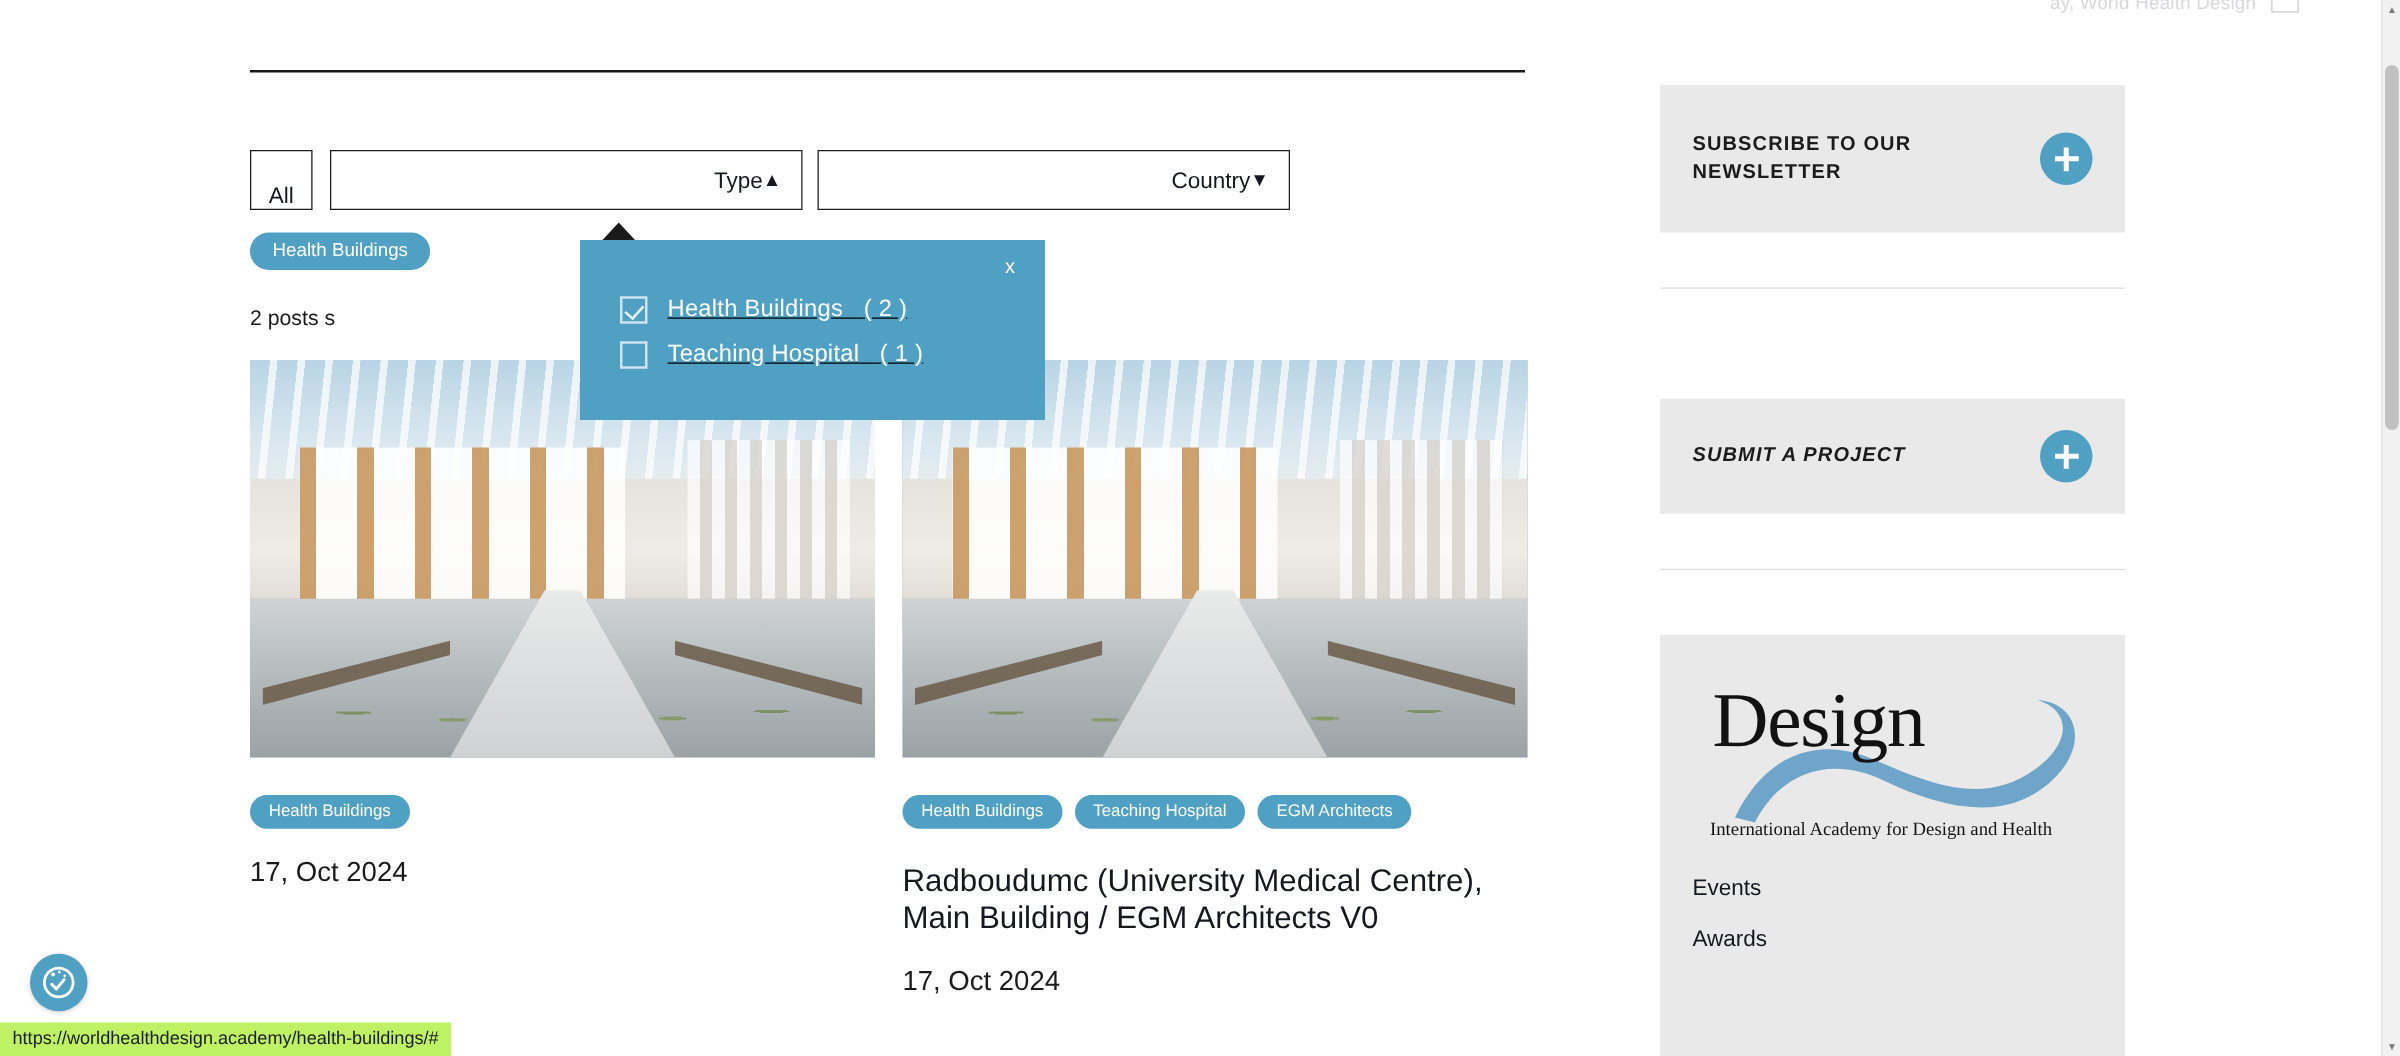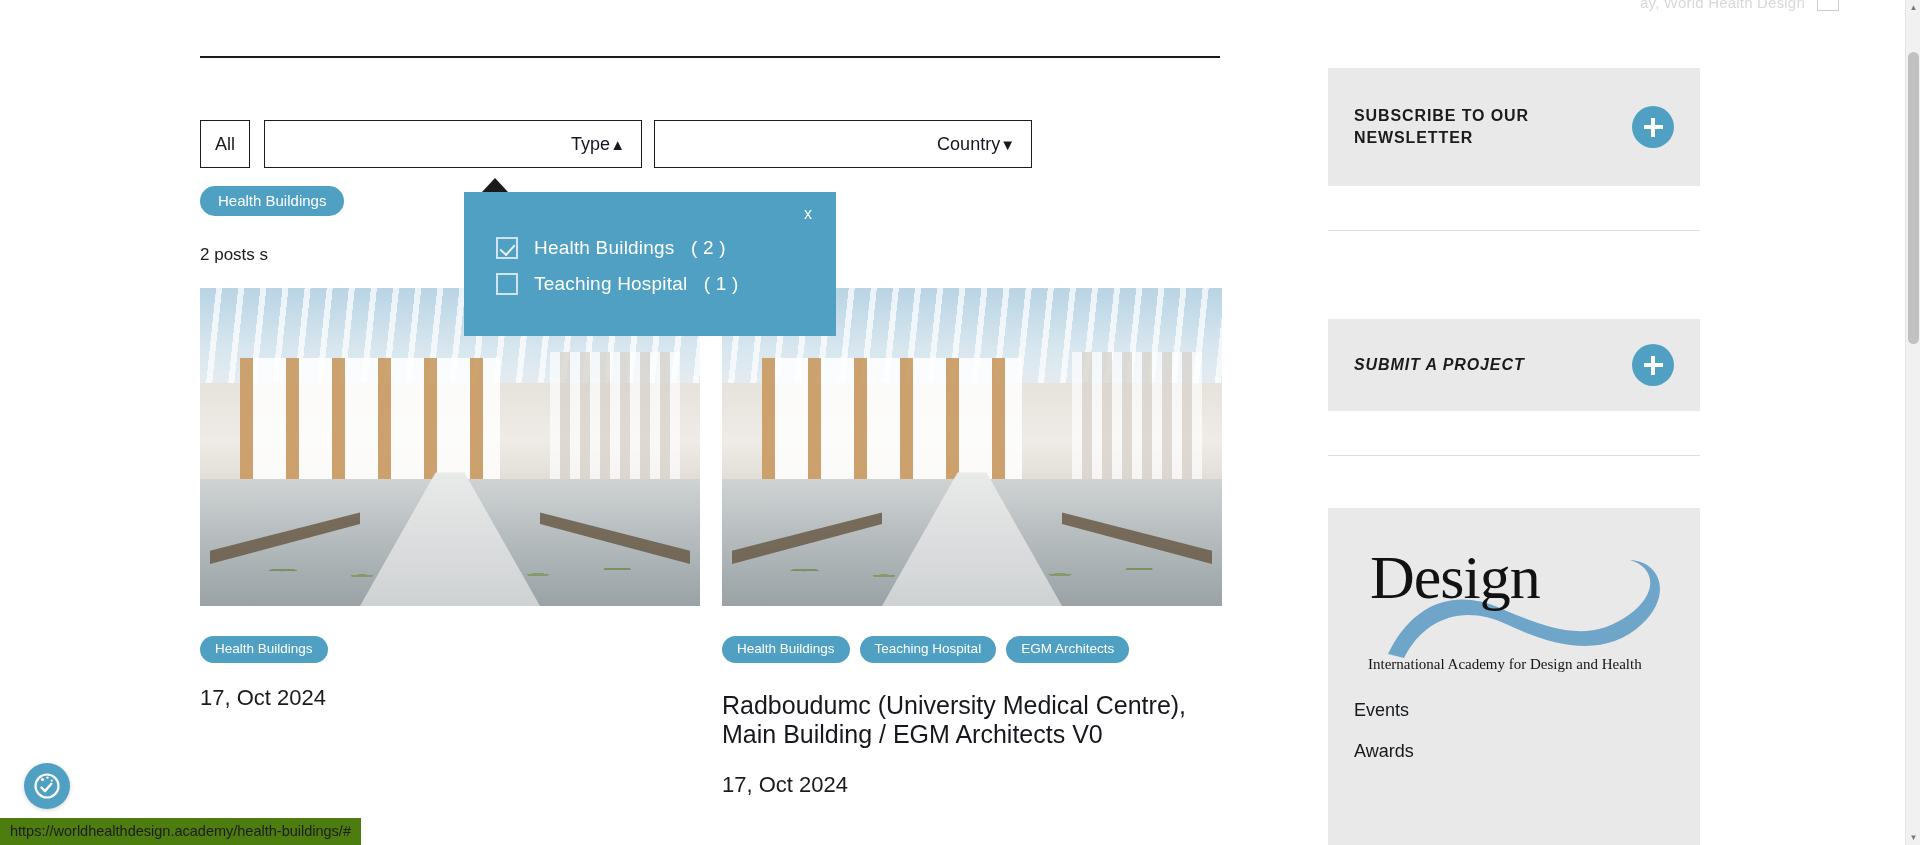--- a/index.html
+++ b/index.html
@@ -77,21 +77,21 @@
     position: absolute;
     left: 0; top: 120px;
     display: flex;
     align-items: flex-start;
     gap: 0;
   }
   .btn-all {
     width: 50px; height: 48px;
     border: 1px solid #1d1d1d;
     background: #fff;
-    display: flex; align-items: center; justify-content: center;
+    display: flex; align-items: flex-end; justify-content: center;
     font-size: 18px;
     color: #14181f;
     cursor: pointer;
     font-family: "Liberation Sans", sans-serif;
   }
   .select-box {
     height: 48px;
     border: 1px solid #1d1d1d;
     background: #fff;
     display: flex;
@@ -152,20 +152,21 @@
     position: absolute;
     top: 10px; right: 20px;
     font-size: 16px;
     color: #ffffff;
     cursor: pointer;
     line-height: 1;
     padding: 4px;
   }
   .opt-list {
     margin-top: 28px;
+    text-decoration: underline;
   }
   .opt {
     display: flex;
     align-items: center;
     gap: 16px;
     padding: 7px 0 7px 32px;
     cursor: pointer;
   }
   .cbox {
     width: 22px; height: 22px;
@@ -403,21 +404,21 @@
     background: #4fa0c3;
     display: flex; align-items: center; justify-content: center;
     cursor: pointer;
     box-shadow: 0 1px 4px rgba(0,0,0,.18);
   }
 
   
   .status-url {
     position: absolute;
     left: 0; bottom: 0;
-    background: #4d7c0f;
+    background: #bef264;
     color: #1d1d1d;
     font-size: 14.5px;
     padding: 5px 10px 6px 10px;
     white-space: nowrap;
     z-index: 20;
   }
 </style>
 </head>
 <body>
 

